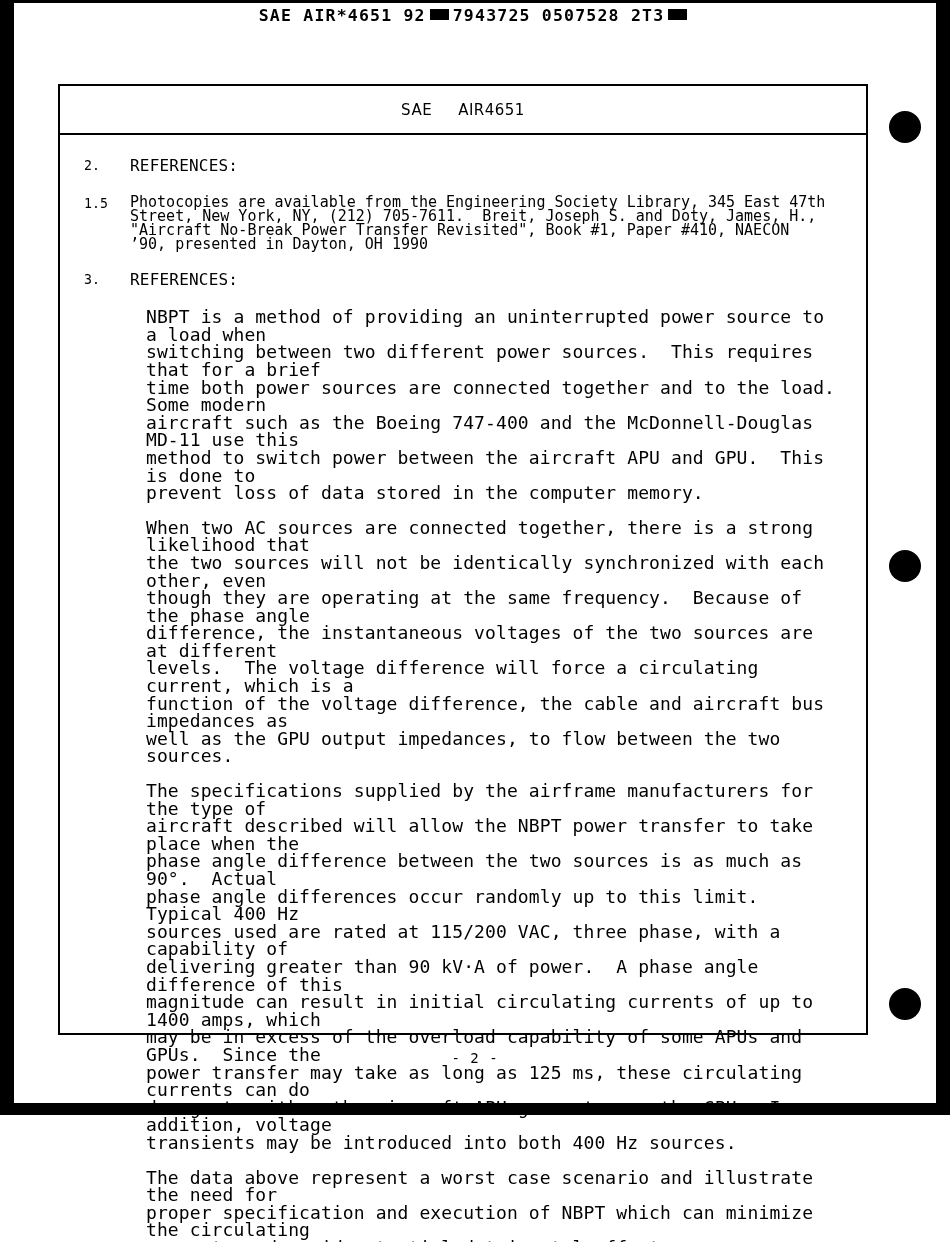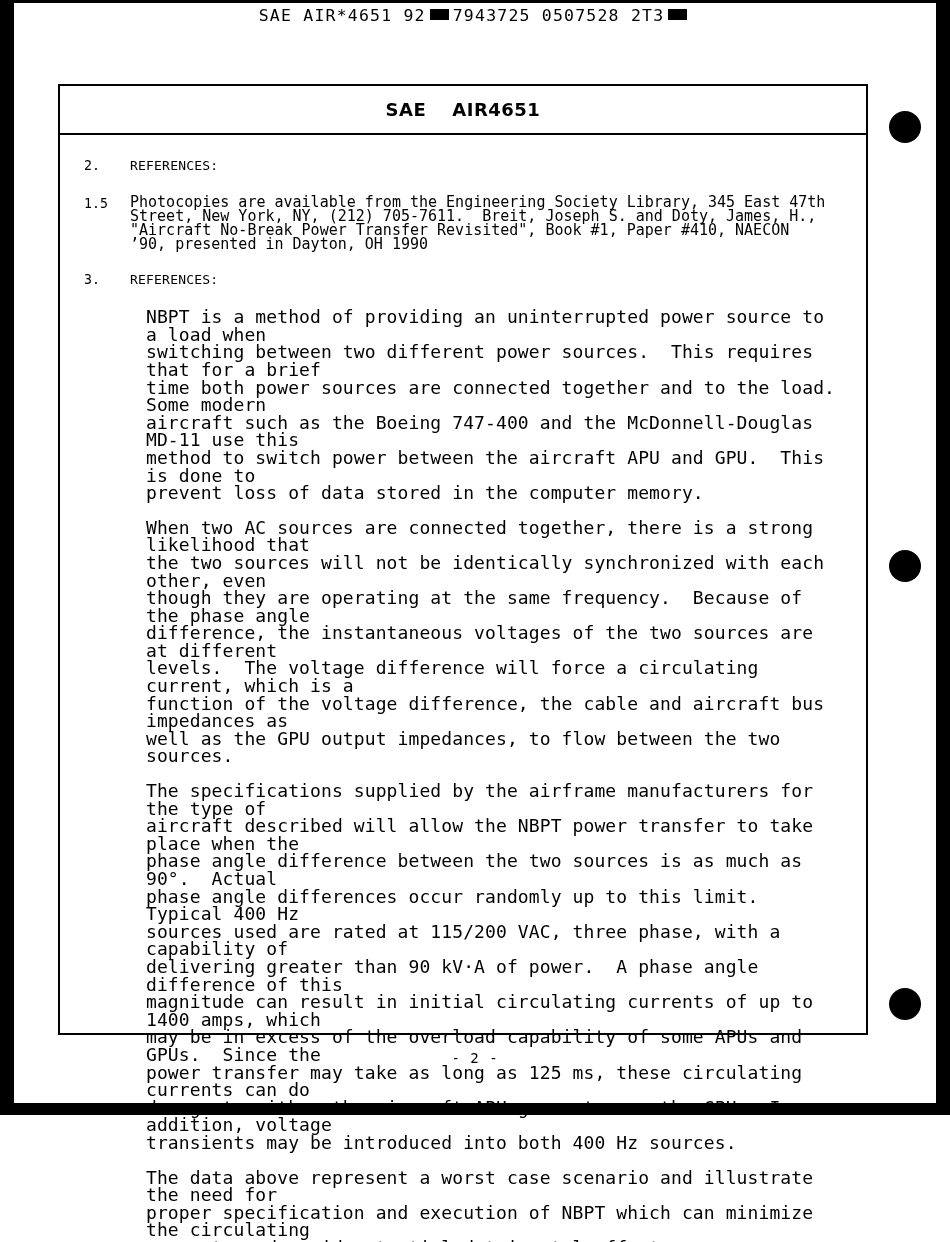--- a/index.html
+++ b/index.html
@@ -26,21 +26,21 @@
   
   .scan-header {
     position: absolute;
     left: 0;
     top: 6px;
     width: 950px;
     text-align: center;
     font-family: "DejaVu Sans Mono", monospace;
     font-size: 16.5px;
     letter-spacing: 1.2px;
-    font-weight: normal;
+    font-weight: bold;
     white-space: nowrap;
   }
   .scan-header .blk {
     display: inline-block;
     width: 19px;
     height: 11px;
     background: #000;
     vertical-align: 1px;
     margin: 0 4px;
   }
@@ -88,22 +88,22 @@
     width: 100%;
     height: 49px;
     border-bottom: 2px solid #000;
     box-sizing: border-box;
     display: flex;
     align-items: center;
     justify-content: center;
   }
   .doc-title {
     font-family: "DejaVu Sans", sans-serif;
-    font-size: 18px;
-    font-weight: bold;
+    font-size: 15px;
+    font-weight: normal;
     letter-spacing: 0.5px;
   }
   .doc-title .gap {
     display: inline-block;
     width: 26px;
   }
 
   .doc-body {
     position: absolute;
     left: 0;
@@ -126,21 +126,21 @@
     line-height: 17.6px;
     white-space: pre;
   }
   .sec-text {
     flex: 1 1 auto;
     font-size: 15px;
     line-height: 14px;
     white-space: pre-wrap;
   }
   .sec-heading {
-    font-size: 13px;
+    font-size: 16px;
     line-height: 17.6px;
     letter-spacing: 0.2px;
   }
   .spacer-md { height: 20px; }
 
   .para {
     margin-left: 62px;
     font-size: 18px;
     line-height: 17.6px;
     white-space: pre-wrap;

